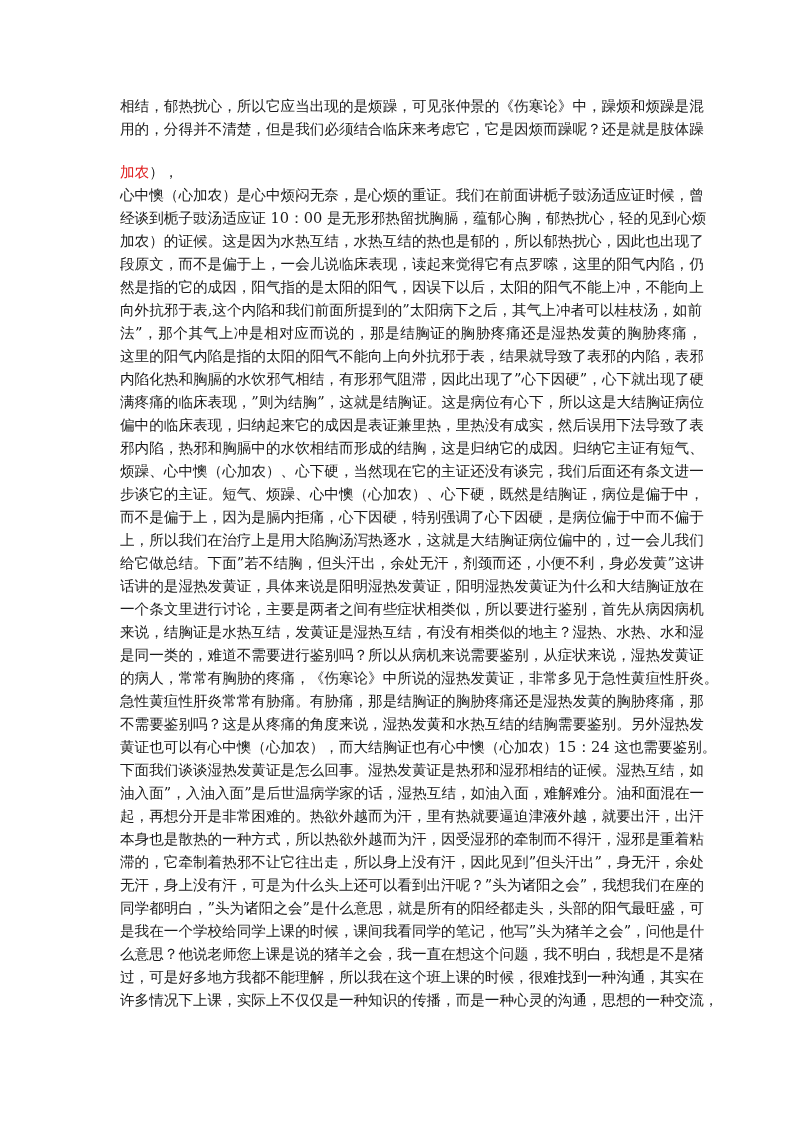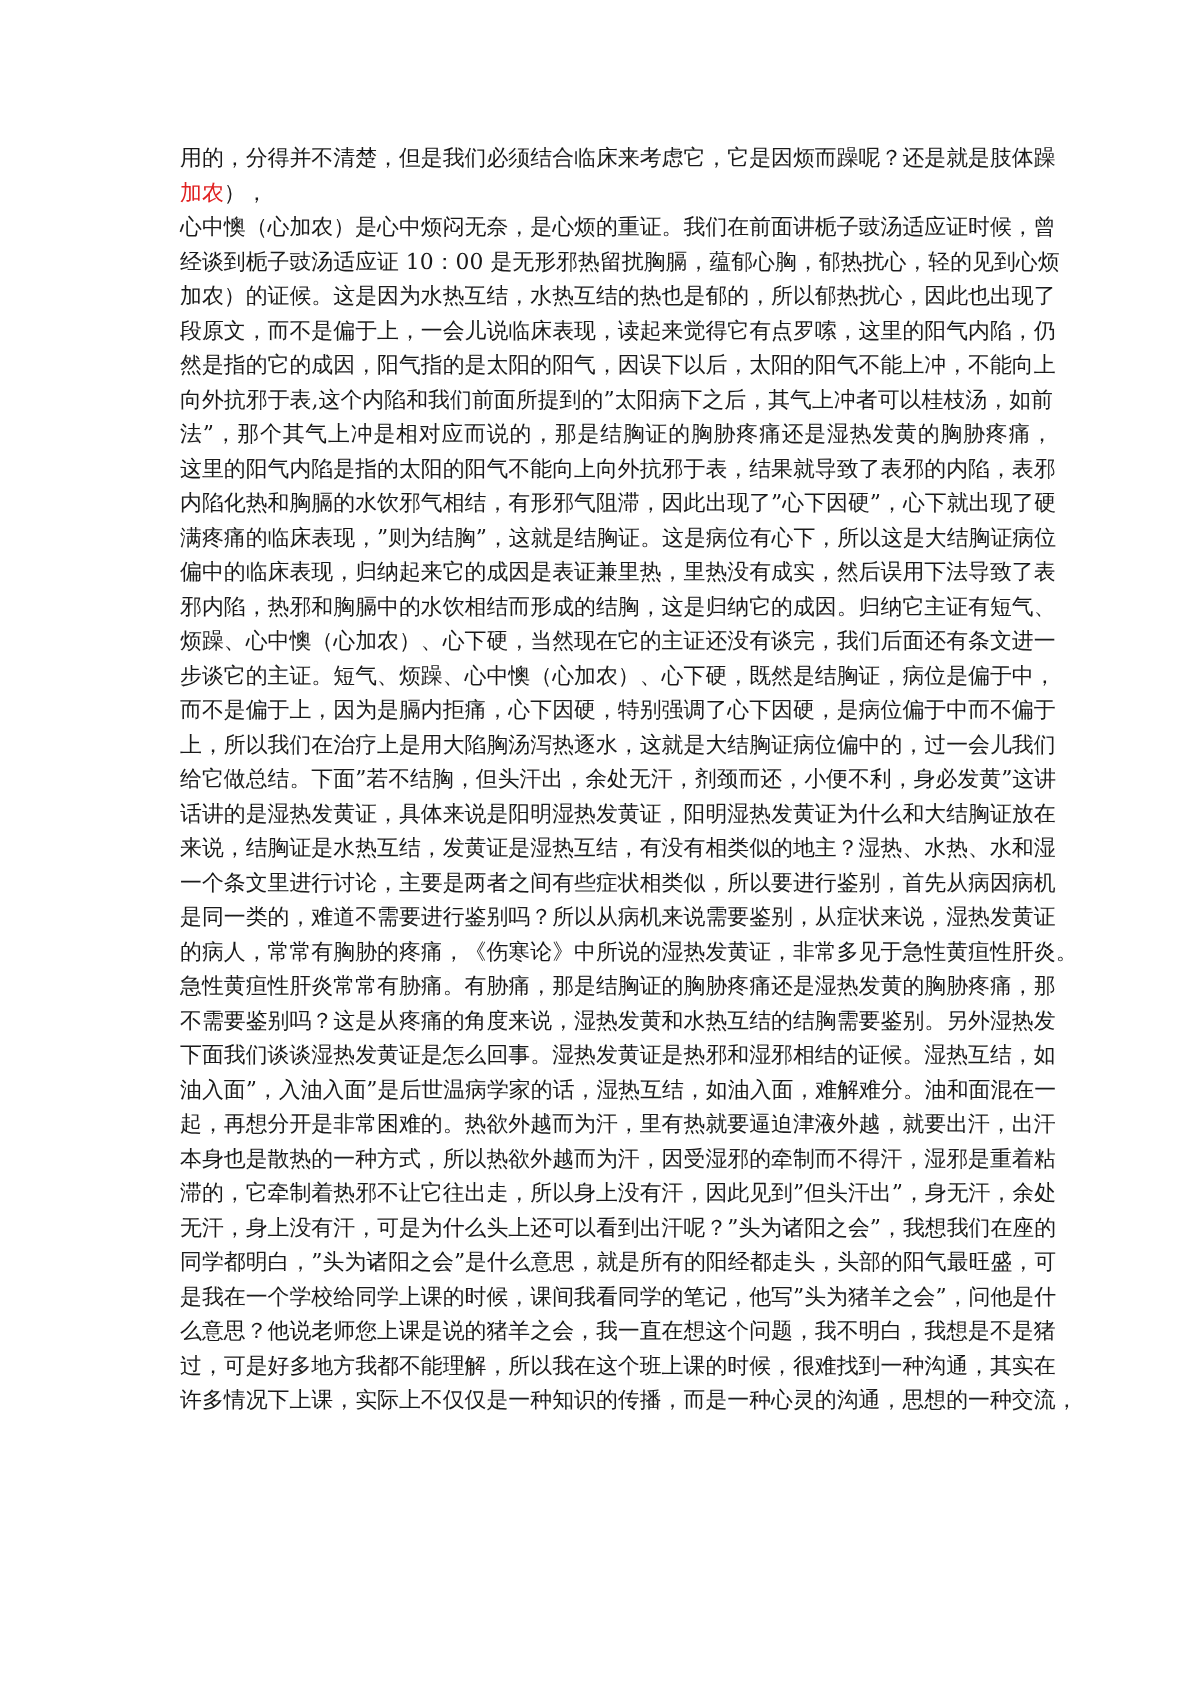--- a/index.html
+++ b/index.html
@@ -15,53 +15,55 @@
     color: #1a1a1a;
   }
   .line {
     display: block;
     white-space: nowrap;
     height: 23px;
     text-align: justify;
     text-align-last: justify;
     letter-spacing: 0;
   }
-  .line.last-short { text-align-last: left; }
+  .line.last-short { text-align-last: left; margin-top: 20px; }
   .red { color: #e02020; }
 </style>
 </head>
 <body>
 
 <div class="page">
+  <span class="line">相结，郁热扰心，所以它应当出现的是烦躁，可见张仲景的《伤寒论》中，躁烦和烦躁是混</span>
   <span class="line">用的，分得并不清楚，但是我们必须结合临床来考虑它，它是因烦而躁呢？还是就是肢体躁</span>
   <span class="line last-short"><span class="red">加农</span><span>），</span></span>
   <span class="line">心中懊（心加农）是心中烦闷无奈，是心烦的重证。我们在前面讲栀子豉汤适应证时候，曾</span>
   <span class="line">经谈到栀子豉汤适应证 10：00 是无形邪热留扰胸膈，蕴郁心胸，郁热扰心，轻的见到心烦</span>
   <span class="line">加农）的证候。这是因为水热互结，水热互结的热也是郁的，所以郁热扰心，因此也出现了</span>
   <span class="line">段原文，而不是偏于上，一会儿说临床表现，读起来觉得它有点罗嗦，这里的阳气内陷，仍</span>
   <span class="line">然是指的它的成因，阳气指的是太阳的阳气，因误下以后，太阳的阳气不能上冲，不能向上</span>
   <span class="line">向外抗邪于表,这个内陷和我们前面所提到的”太阳病下之后，其气上冲者可以桂枝汤，如前</span>
   <span class="line">法”，那个其气上冲是相对应而说的，那是结胸证的胸胁疼痛还是湿热发黄的胸胁疼痛，</span>
   <span class="line">这里的阳气内陷是指的太阳的阳气不能向上向外抗邪于表，结果就导致了表邪的内陷，表邪</span>
   <span class="line">内陷化热和胸膈的水饮邪气相结，有形邪气阻滞，因此出现了”心下因硬”，心下就出现了硬</span>
   <span class="line">满疼痛的临床表现，”则为结胸”，这就是结胸证。这是病位有心下，所以这是大结胸证病位</span>
   <span class="line">偏中的临床表现，归纳起来它的成因是表证兼里热，里热没有成实，然后误用下法导致了表</span>
   <span class="line">邪内陷，热邪和胸膈中的水饮相结而形成的结胸，这是归纳它的成因。归纳它主证有短气、</span>
   <span class="line">烦躁、心中懊（心加农）、心下硬，当然现在它的主证还没有谈完，我们后面还有条文进一</span>
   <span class="line">步谈它的主证。短气、烦躁、心中懊（心加农）、心下硬，既然是结胸证，病位是偏于中，</span>
   <span class="line">而不是偏于上，因为是膈内拒痛，心下因硬，特别强调了心下因硬，是病位偏于中而不偏于</span>
   <span class="line">上，所以我们在治疗上是用大陷胸汤泻热逐水，这就是大结胸证病位偏中的，过一会儿我们</span>
   <span class="line">给它做总结。下面”若不结胸，但头汗出，余处无汗，剂颈而还，小便不利，身必发黄”这讲</span>
   <span class="line">话讲的是湿热发黄证，具体来说是阳明湿热发黄证，阳明湿热发黄证为什么和大结胸证放在</span>
+  <span class="line">一个条文里进行讨论，主要是两者之间有些症状相类似，所以要进行鉴别，首先从病因病机</span>
   <span class="line">来说，结胸证是水热互结，发黄证是湿热互结，有没有相类似的地主？湿热、水热、水和湿</span>
-  <span class="line">一个条文里进行讨论，主要是两者之间有些症状相类似，所以要进行鉴别，首先从病因病机</span>
   <span class="line">是同一类的，难道不需要进行鉴别吗？所以从病机来说需要鉴别，从症状来说，湿热发黄证</span>
   <span class="line">的病人，常常有胸胁的疼痛，《伤寒论》中所说的湿热发黄证，非常多见于急性黄疸性肝炎。</span>
   <span class="line">急性黄疸性肝炎常常有胁痛。有胁痛，那是结胸证的胸胁疼痛还是湿热发黄的胸胁疼痛，那</span>
   <span class="line">不需要鉴别吗？这是从疼痛的角度来说，湿热发黄和水热互结的结胸需要鉴别。另外湿热发</span>
+  <span class="line">黄证也可以有心中懊（心加农），而大结胸证也有心中懊（心加农）15：24 这也需要鉴别。</span>
   <span class="line">下面我们谈谈湿热发黄证是怎么回事。湿热发黄证是热邪和湿邪相结的证候。湿热互结，如</span>
   <span class="line">油入面”，入油入面”是后世温病学家的话，湿热互结，如油入面，难解难分。油和面混在一</span>
   <span class="line">起，再想分开是非常困难的。热欲外越而为汗，里有热就要逼迫津液外越，就要出汗，出汗</span>
   <span class="line">本身也是散热的一种方式，所以热欲外越而为汗，因受湿邪的牵制而不得汗，湿邪是重着粘</span>
   <span class="line">滞的，它牵制着热邪不让它往出走，所以身上没有汗，因此见到”但头汗出”，身无汗，余处</span>
   <span class="line">无汗，身上没有汗，可是为什么头上还可以看到出汗呢？”头为诸阳之会”，我想我们在座的</span>
   <span class="line">同学都明白，”头为诸阳之会”是什么意思，就是所有的阳经都走头，头部的阳气最旺盛，可</span>
   <span class="line">是我在一个学校给同学上课的时候，课间我看同学的笔记，他写”头为猪羊之会”，问他是什</span>
   <span class="line">么意思？他说老师您上课是说的猪羊之会，我一直在想这个问题，我不明白，我想是不是猪</span>
   <span class="line">过，可是好多地方我都不能理解，所以我在这个班上课的时候，很难找到一种沟通，其实在</span>

